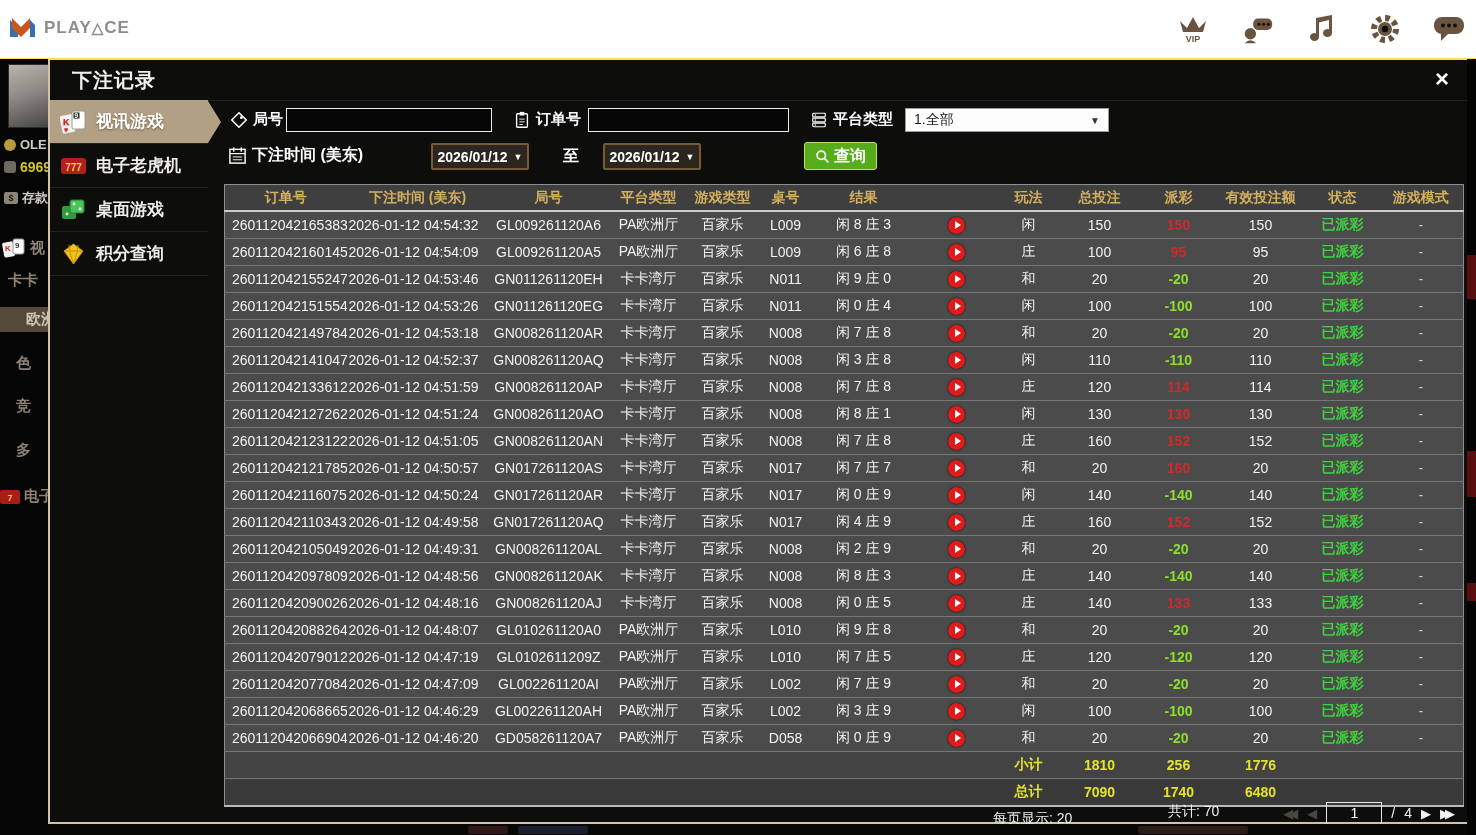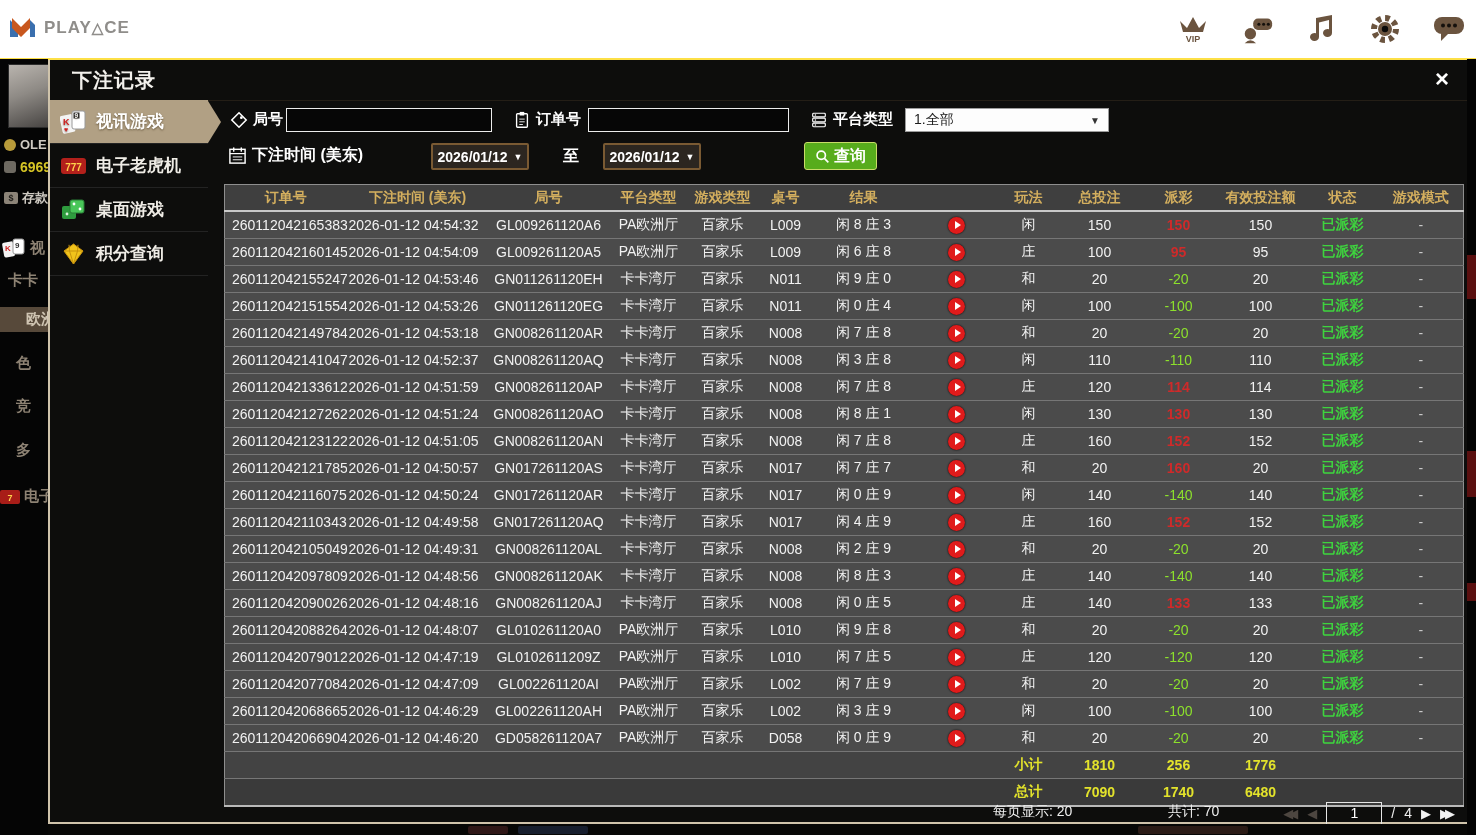--- a/index.html
+++ b/index.html
@@ -64,33 +64,33 @@
   
   .bettable{position:absolute;left:16px;right:5px;top:84px;border-collapse:collapse;table-layout:fixed;
       width:1240px;border:1px solid #8e8e8e;border-bottom:2px solid #b9b9b9;}
   .bettable th{background:#3f3f3f;color:#d4af5e;font-size:14px;font-weight:bold;height:25px;
       border-bottom:2px solid #c9c9c9;padding:0 2px;white-space:nowrap;overflow:hidden;}
   .bettable td{background:#4b4b4b;color:#f2f2f2;font-size:14px;height:26px;text-align:center;
       border-bottom:1px solid #767676;padding:0 2px;white-space:nowrap;overflow:hidden;}
   .bettable .c-order{text-align:left;padding-left:7px;}
   .bettable .c-time{text-align:left;padding-left:2px;}
   .bettable td.win{color:#cf2a2a;font-weight:bold;}
-  .bettable td.loss{color:#8ce02c;font-weight:normal;margin-top:19px;}
+  .bettable td.loss{color:#8ce02c;font-weight:bold;margin-top:19px;}
   .bettable td.c-status{color:#3ed43e;font-weight:bold;}
   .bettable td.c-mode{color:#c9c9c9;}
   .playbtn{width:17px;height:17px;border-radius:50%;background:#e01b1b;display:inline-flex;
       align-items:center;justify-content:center;cursor:pointer;box-shadow:0 0 2px #000;}
   .playbtn .tri{width:0;height:0;border-top:4px solid transparent;border-bottom:4px solid transparent;
       border-left:6px solid #fff;margin-left:2px;}
   tr.sumrow td{background:#434343;color:#e3e32b;font-weight:bold;}
   tr.totrow td{background:#3a3a3a;color:#e3e32b;font-weight:bold;}
 
   
   .pagebar{position:absolute;left:0;right:0;top:700px;height:26px;color:#eee;font-size:14px;}
-  .pp{position:absolute;left:785px;top:3px;}
+  .pp{position:absolute;left:785px;top:10px;}
   .tc{position:absolute;left:960px;top:3px;}
   .pager{position:absolute;right:12px;top:0;display:flex;align-items:center;gap:9px;height:26px;}
   .arr{font-size:13px;cursor:pointer;letter-spacing:-5px;padding-right:5px;}
   .arr.dim{color:#4d4640;}
   .arr.lit{color:#f2f2f2;}
   .pagebox{width:54px;height:21px;border:1px solid #e6e6e6;color:#fff;text-align:center;line-height:21px;
       font-size:14px;background:transparent;}
   .psep{color:#eee;}
 
   

